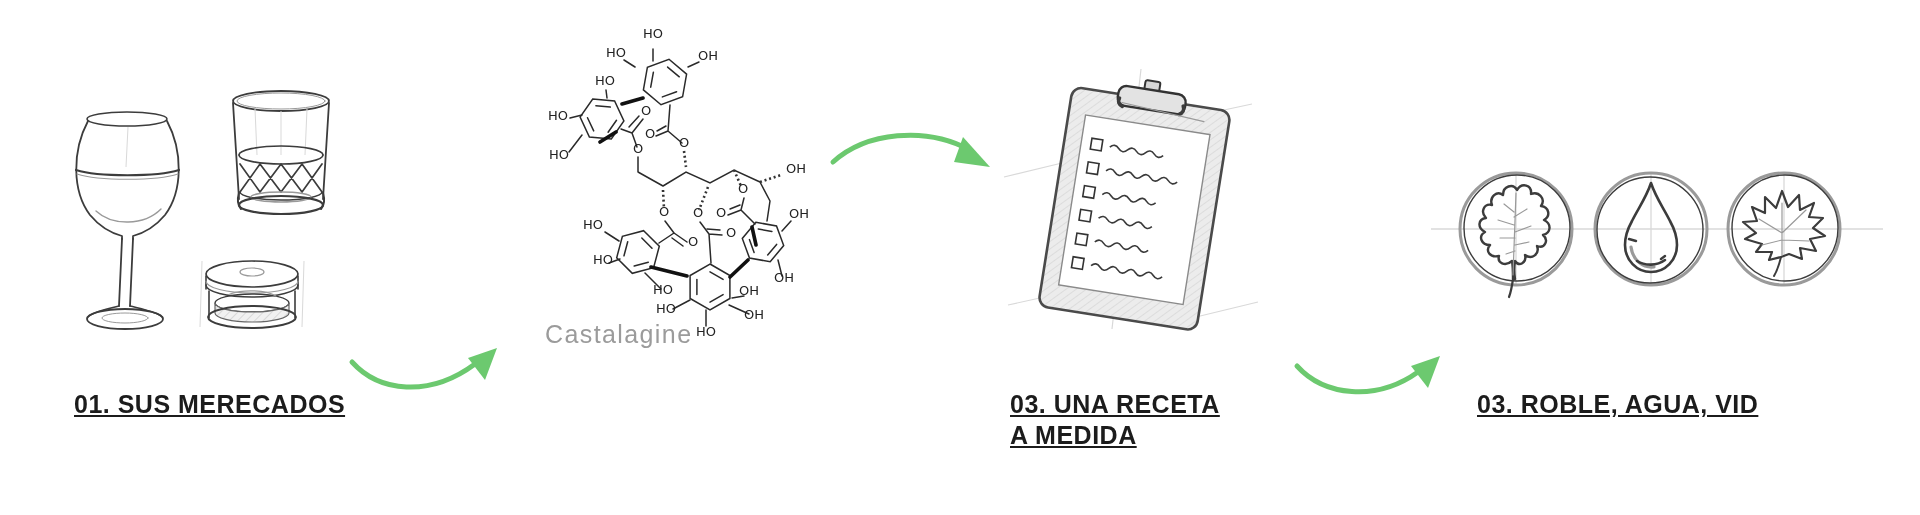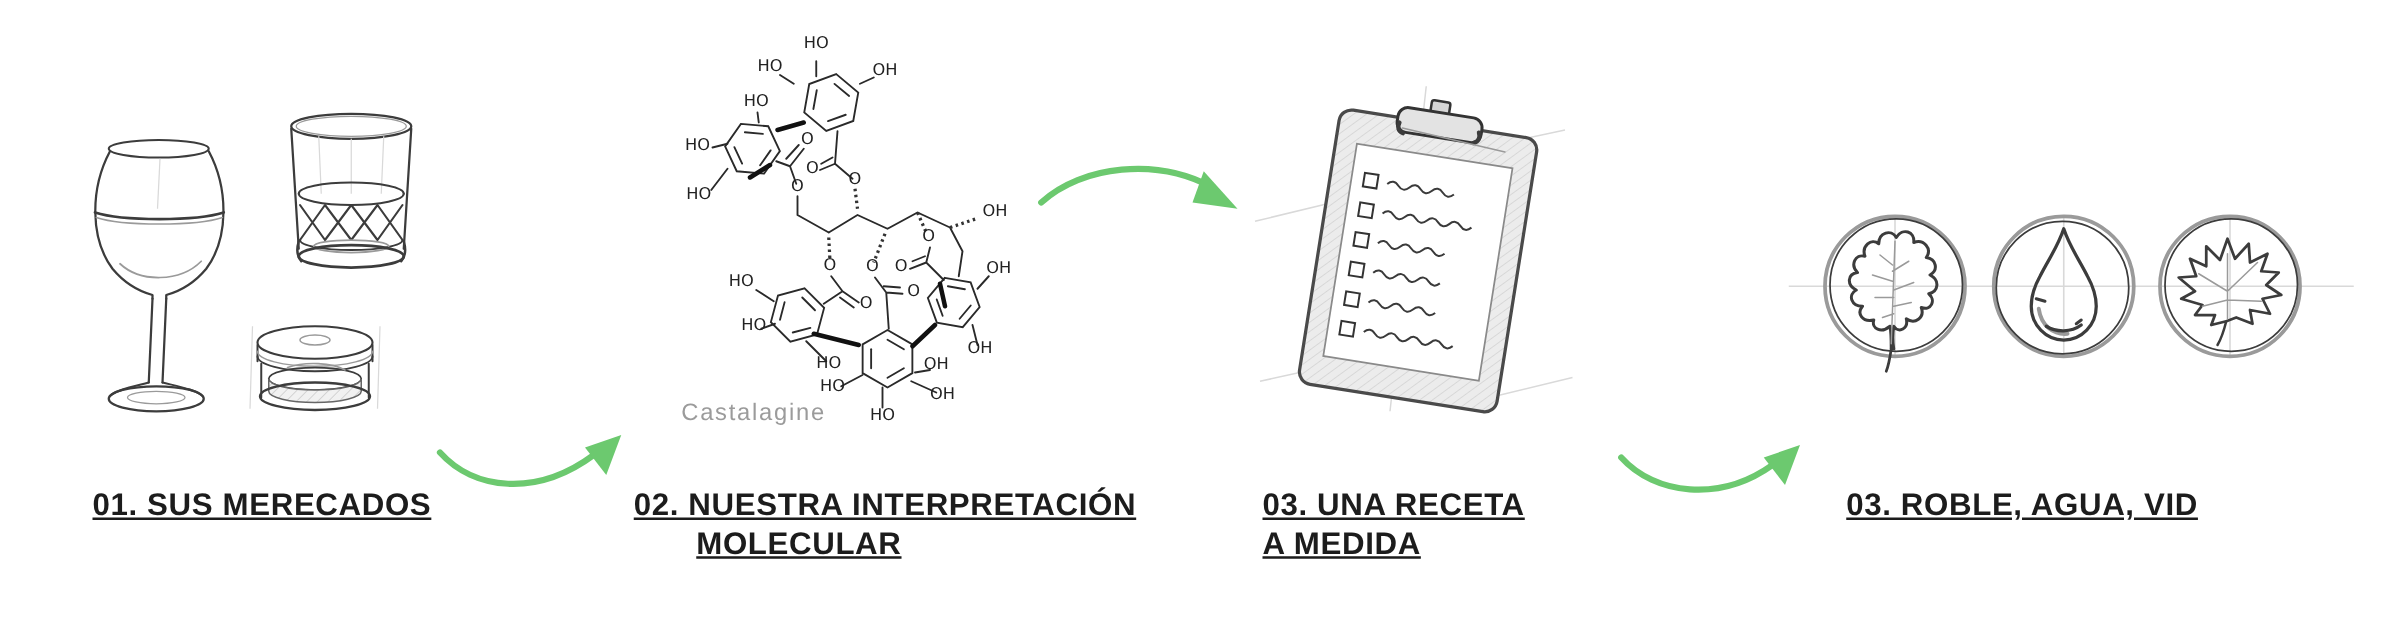--- a/index.html
+++ b/index.html
@@ -8,21 +8,21 @@
     overflow:hidden;font-family:"Liberation Sans",sans-serif;padding-left:29px;
   }
   .abs{position:absolute;}
   .step-label{
     font-weight:700;font-size:25px;letter-spacing:.5px;color:#1c1c1c;
     line-height:31px;white-space:nowrap;text-decoration:underline;
   }
   .step-label .indent{margin-left:50px;}
   .center{text-align:left;white-space:nowrap;}
   .mol-caption{
-    font-size:19px;color:#9b9b9b;letter-spacing:1.4px;font-weight:400;
+    font-size:25px;color:#9b9b9b;letter-spacing:1.4px;font-weight:400;
   }
   svg{display:block;}
   .sk{stroke:#3c3c3c;fill:none;stroke-linecap:round;stroke-linejoin:round;}
   .sk-light{stroke:#9a9a9a;fill:none;stroke-linecap:round;}
   .sk-faint{stroke:#d9d9d9;fill:none;}
   .bond{stroke:#2a2a2a;stroke-width:1.5;fill:none;stroke-linecap:round;}
   .bond-bold{stroke:#111;stroke-width:3.6;fill:none;stroke-linecap:round;}
   .bond-hash{stroke:#333;stroke-width:2.6;fill:none;stroke-dasharray:2,2.8;stroke-linecap:butt;}
   .atomlbl{font-family:"DejaVu Sans",sans-serif;font-size:13px;fill:#222;font-weight:500;}
 </style>
@@ -231,24 +231,20 @@
   </svg>
   <svg class="abs" style="left:1290px;top:350px" width="166" height="60" viewBox="0 0 166 60">
     <path class="arrow-stroke" d="M7,16 C34,46 86,52 128,22" fill="none" stroke="#6CC96F" stroke-width="5" stroke-linecap="round"></path>
     <polygon class="arrow-fill" points="150,6 121,16 138,38" fill="#6CC96F"></polygon>
   </svg>
 
   <div class="abs step-label" style="left:74px;top:389px">
     <div>01. SUS MERECADOS</div>
   </div>
 
-  <div class="abs step-label" style="left:507px;top:389px">
-    <div>02. NUESTRA INTERPRETACIÓN</div>
-    <div class="indent">MOLECULAR</div>
-  </div>
 
   <div class="abs step-label center" style="left:1010px;top:389px;width:225px">
     <div>03. UNA RECETA</div>
     <div>A MEDIDA</div>
   </div>
 
   <div class="abs step-label" style="left:1477px;top:389px">
     <div>03. ROBLE, AGUA, VID</div>
   </div>
 

